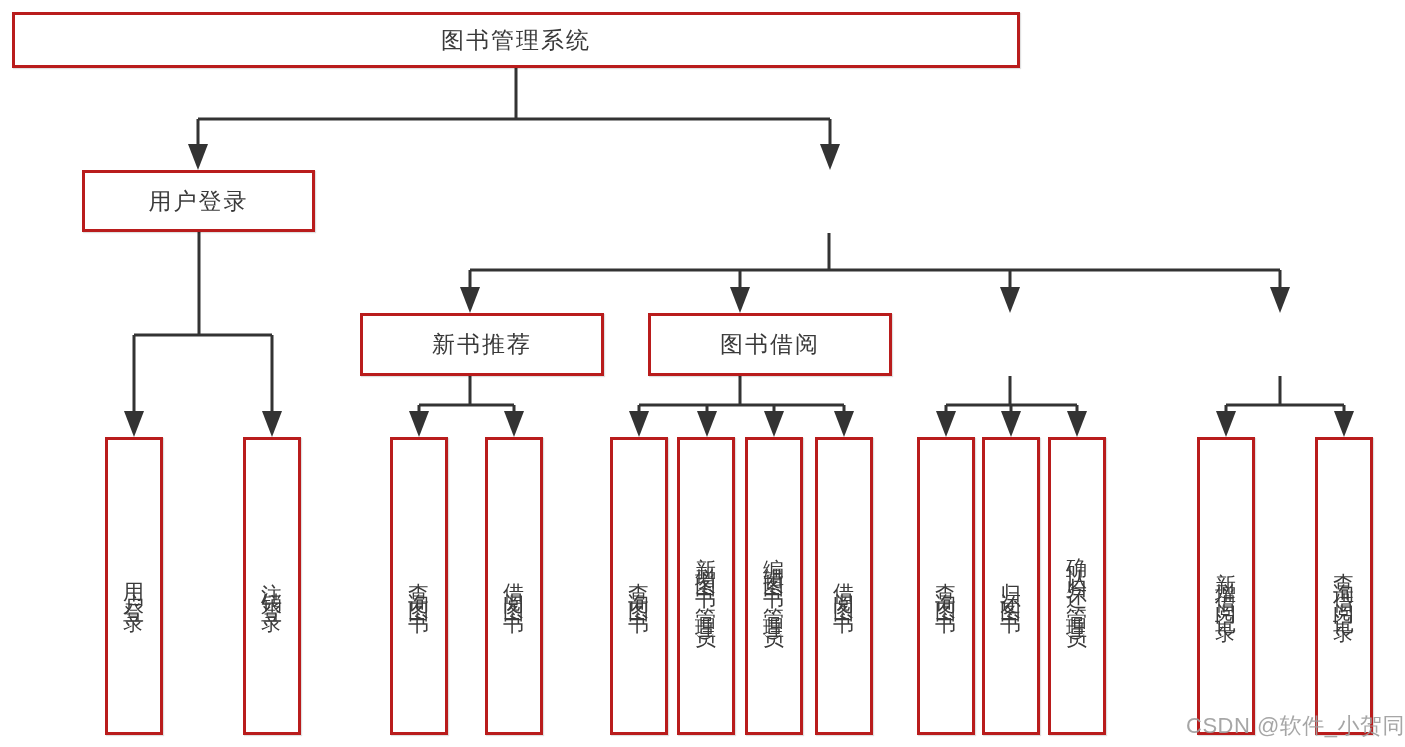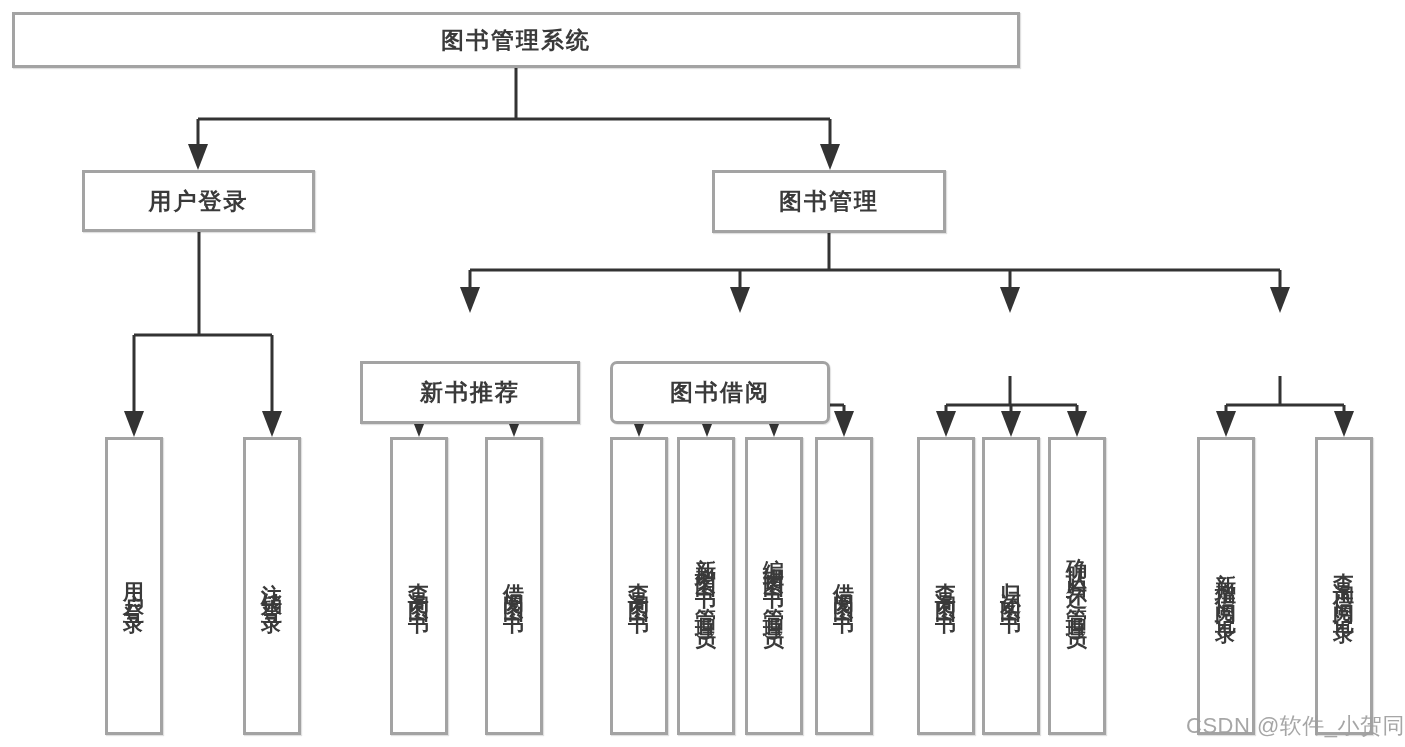--- a/index.html
+++ b/index.html
@@ -3,40 +3,40 @@
 <meta charset="utf-8">
 <style>
   html,body { margin:0; padding:0; background:#ffffff; }
   .canvas {
     position:relative; width:1405px; height:747px; background:#ffffff;
     font-family:"Liberation Sans","DejaVu Sans",sans-serif; color:#3a3a3a;
     overflow:hidden;
   }
   svg.connectors { position:absolute; left:0; top:0; width:1405px; height:747px; z-index:0; }
   .node {
-    position:absolute; background:#ffffff; border:3px solid #a3a3a3;
+    position:absolute; background:#ffffff; border:3px solid #b91c1c;
     box-sizing:border-box; display:flex; align-items:center; justify-content:center;
-    z-index:1; box-shadow:1px 1px 1px rgba(0,0,0,0.12);font-weight:bold;
+    z-index:1; box-shadow:1px 1px 1px rgba(0,0,0,0.12);
   }
   .h { font-size:23px; letter-spacing:2px; white-space:nowrap; }
   .v span {
     writing-mode:vertical-rl; text-orientation:mixed;
     font-size:21px; letter-spacing:10px; line-height:1.1;
   }
   .watermark {
     position:absolute; left:1186px; top:711px; z-index:3;
     font-size:22px; color:rgba(158,158,158,0.92); letter-spacing:0.5px;
     white-space:nowrap;
   }
   
   .n-root  { left:12px;  top:12px;  width:1008px; height:56px; }
   .n-l1a   { left:82px;  top:170px; width:233px;  height:62px; }
   .n-l1b   { left:712px; top:170px; width:234px;  height:63px; }
-  .n-l2    { top:313px;  width:220px; height:63px;margin-top:48px; }
-  .n-l2a   { left:360px; }  .n-l2b { left:610px;border-radius:7px; }
+  .n-l2    { top:313px;  width:244px; height:63px; }
+  .n-l2a   { left:360px; }  .n-l2b { left:648px; }
   .n-l2c   { left:900px; }  .n-l2d { left:1170px; }
   .leaf    { top:437px; width:58px; height:298px; }
   .lf1  { left:105px; } .lf2  { left:243px; }
   .lf3  { left:390px; } .lf4  { left:485px; }
   .lf5  { left:610px; } .lf6  { left:677px; } .lf7  { left:745px; } .lf8  { left:815px; }
   .lf9  { left:917px; } .lf10 { left:982px; } .lf11 { left:1048px; }
   .lf12 { left:1197px; } .lf13 { left:1315px; }
 </style>
 </head>
 <body>
@@ -79,21 +79,20 @@
       <polygon points="1001,411 1021,411 1011,437"></polygon>
       <polygon points="1067,411 1087,411 1077,437"></polygon>
       <polygon points="1216,411 1236,411 1226,437"></polygon>
       <polygon points="1334,411 1354,411 1344,437"></polygon>
     </g>
   </svg>
 
   <div class="node h n-root">图书管理系统</div>
 
   <div class="node h n-l1a">用户登录</div>
-  <div class="node h n-l1b">图书管理</div>
 
   <div class="node h n-l2 n-l2a">新书推荐</div>
   <div class="node h n-l2 n-l2b">图书借阅</div>
 
   <div class="node v leaf lf1">
     <span>用户登录</span>
   </div>
   <div class="node v leaf lf2">
     <span>注销登录</span>
   </div>

